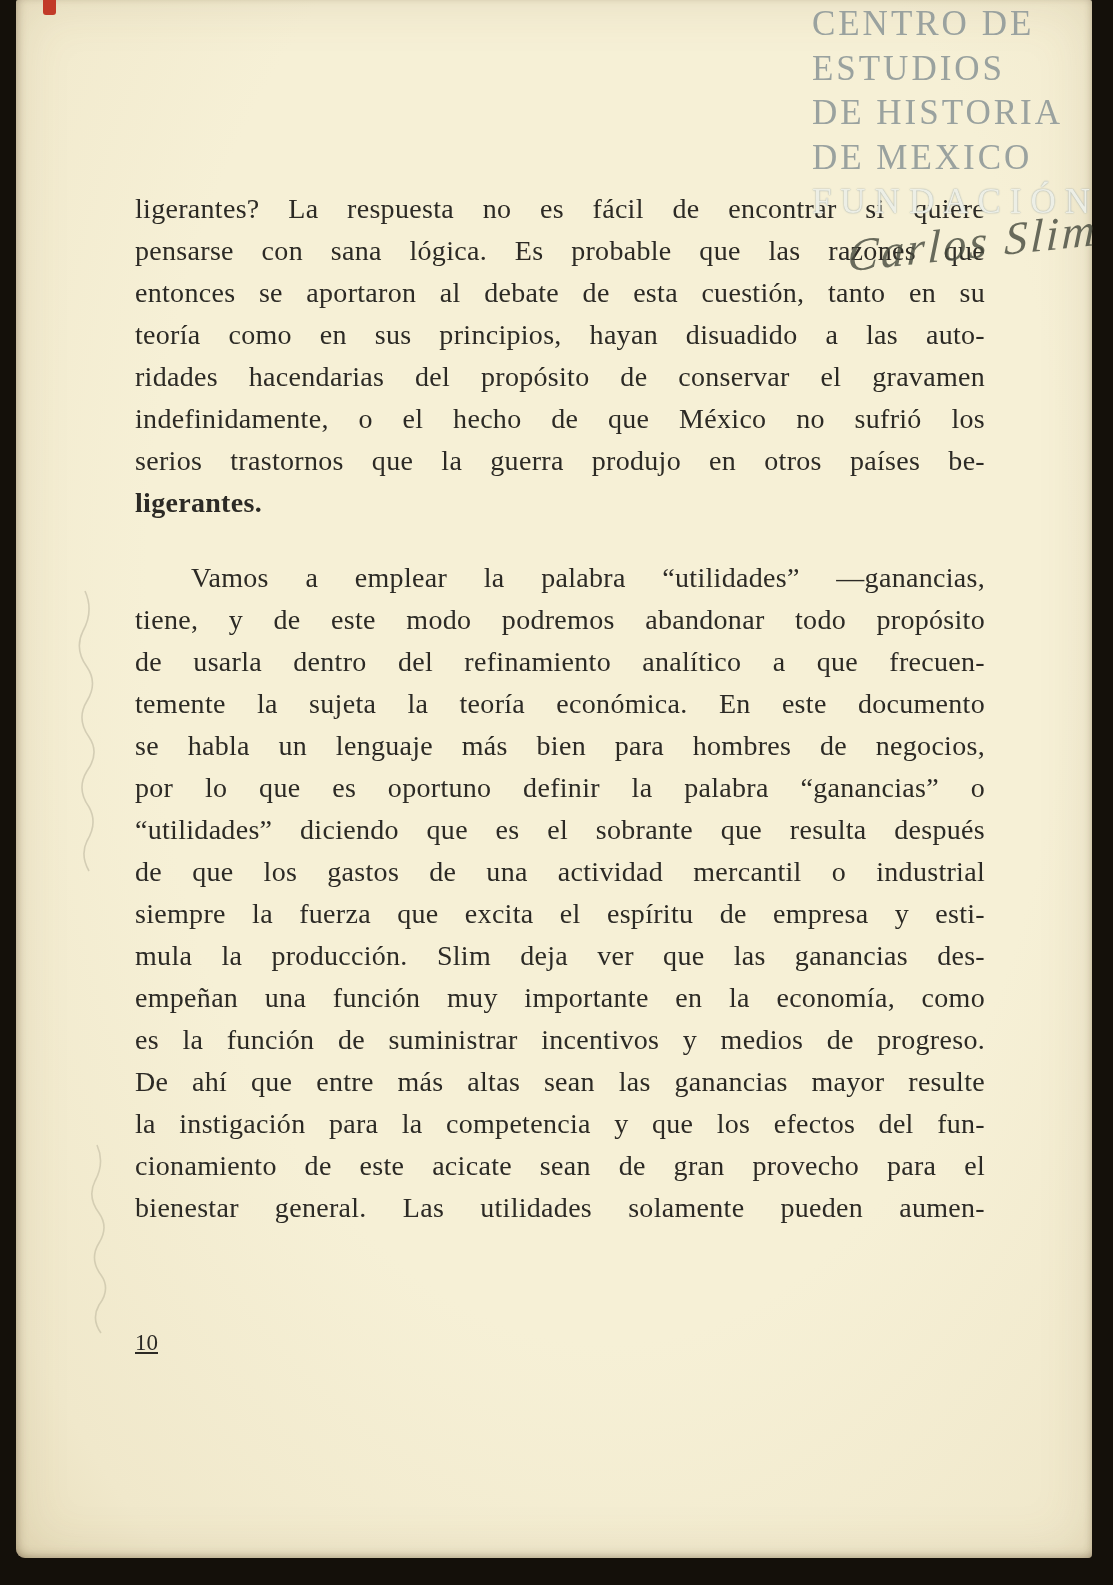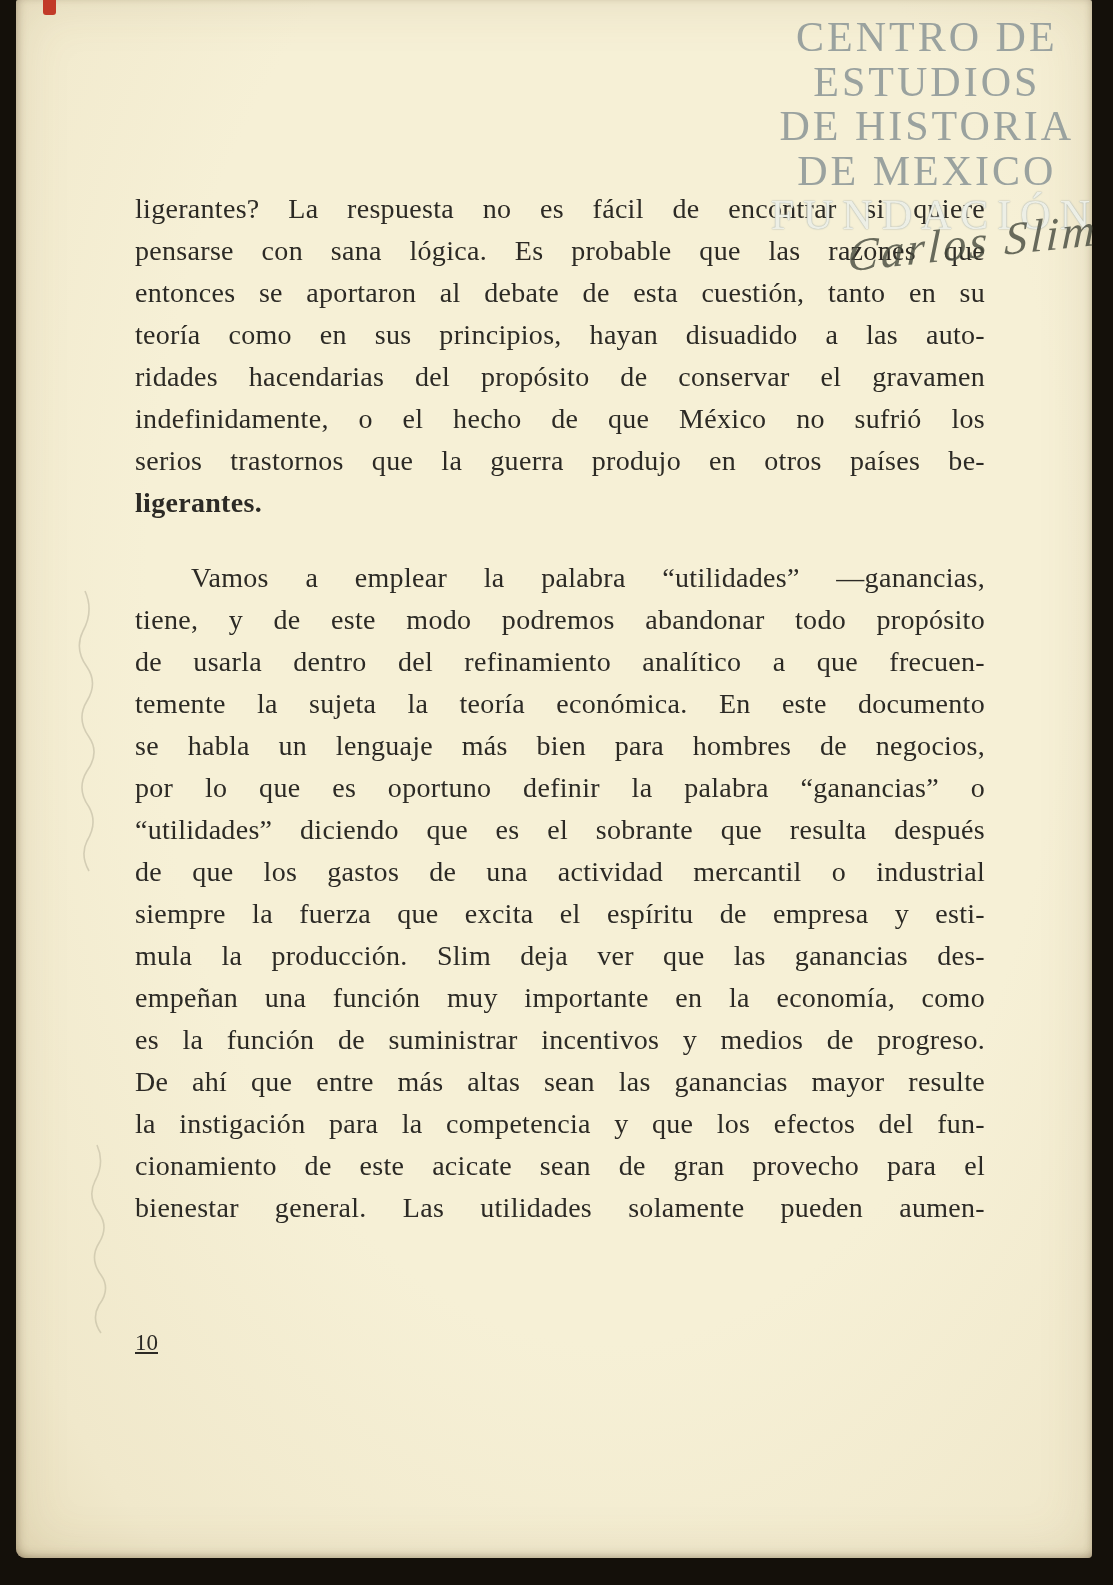--- a/index.html
+++ b/index.html
@@ -23,24 +23,24 @@
       inset 0 -6px 12px -6px rgba(70, 50, 25, 0.35);
   }
   .red-mark {
     position: absolute; left: 27px; top: 0;
     width: 13px; height: 15px;
     background: #c23a28;
     border-radius: 0 0 3px 3px;
   }
   
   .watermark {
-    position: absolute; top: 15px; right: 30px;
-    text-align: center;
+    position: absolute; top: 2px; right: 30px;
+    text-align: left;
     color: #9aa29f;
-    font-size: 42px;
+    font-size: 35px;
     line-height: 44.5px;
     letter-spacing: 3px;
     z-index: 5;
   }
   .watermark .wline { display: block; }
   .watermark .wline.hollow {
     color: #edefe6;
     letter-spacing: 9px;
     text-shadow: 0 0 1px #a9b0aa, 0 0 2px #b8beb6;
     margin-right: -16px;

